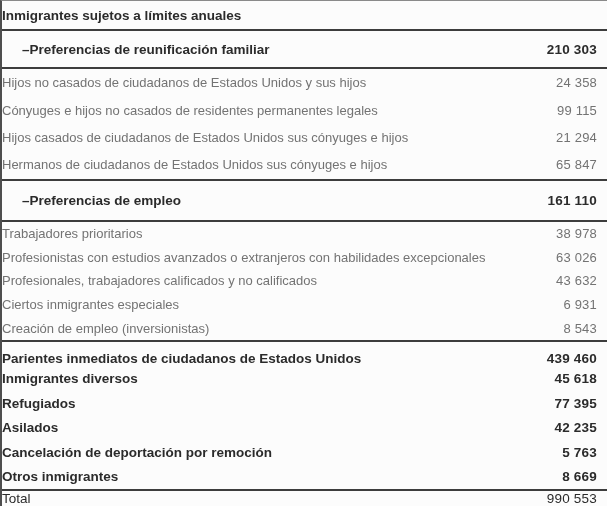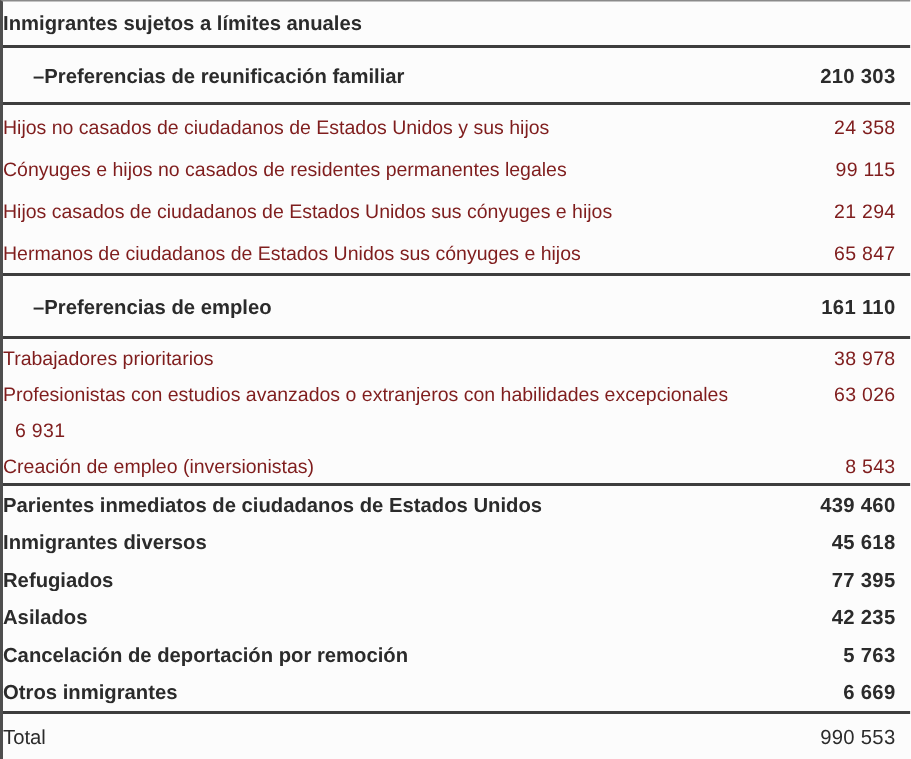--- a/index.html
+++ b/index.html
@@ -25,25 +25,25 @@
     white-space:nowrap;
   }
   .cell-label { overflow:hidden; }
   .cell-value { text-align:right; padding-left:8px; letter-spacing:0.2px; }
 
   
   .r-header { height:31px; border-bottom:2px solid #3d3d3d; font-weight:700; font-size:13.5px; }
   .r-section { font-weight:700; font-size:13.5px; padding-left:20px; }
   .r-section-1 { height:38px; border-bottom:2px solid #3d3d3d; }
   .r-section-2 { height:44px; border-top:2px solid #3d3d3d; border-bottom:2px solid #3d3d3d; }
-  .r-plain { font-weight:400; font-size:13px; color:#7f1d1d; }
+  .r-plain { font-weight:400; font-size:13px; color:#737373; }
   .r-plain-a { height:28px; }
   .r-plain-b { height:24px; }
   .r-bold { font-weight:700; font-size:13.5px; height:25px; }
-  .r-bold-first { height:27px; border-top:2px solid #3d3d3d; }
+  .r-bold-first { height:27px; border-top:2px solid #3d3d3d;align-items:flex-end; }
   .r-total { flex:1; border-top:2px solid #3d3d3d; font-weight:400; font-size:13.5px; }
 </style>
 </head>
 <body>
 
 <div class="page">
 
   <div class="row r-header">
     <span class="cell-label">Inmigrantes sujetos a límites anuales</span>
   </div>
@@ -77,20 +77,25 @@
 
   <div class="row r-plain r-plain-b">
     <span class="cell-label">Trabajadores prioritarios</span>
     <span class="cell-value">38 978</span>
   </div>
   <div class="row r-plain r-plain-b">
     <span class="cell-label">Profesionistas con estudios avanzados o extranjeros con habilidades excepcionales</span>
     <span class="cell-value">63 026</span>
   </div>
   <div class="row r-plain r-plain-b">
+    <span class="cell-label">Profesionales, trabajadores calificados y no calificados</span>
+    <span class="cell-value">43 632</span>
+  </div>
+  <div class="row r-plain r-plain-b">
+    <span class="cell-label">Ciertos inmigrantes especiales</span>
     <span class="cell-value">6 931</span>
   </div>
   <div class="row r-plain r-plain-b">
     <span class="cell-label">Creación de empleo (inversionistas)</span>
     <span class="cell-value">8 543</span>
   </div>
 
   <div class="row r-bold r-bold-first">
     <span class="cell-label">Parientes inmediatos de ciudadanos de Estados Unidos</span>
     <span class="cell-value">439 460</span>
@@ -106,21 +111,21 @@
   <div class="row r-bold">
     <span class="cell-label">Asilados</span>
     <span class="cell-value">42 235</span>
   </div>
   <div class="row r-bold">
     <span class="cell-label">Cancelación de deportación por remoción</span>
     <span class="cell-value">5 763</span>
   </div>
   <div class="row r-bold">
     <span class="cell-label">Otros inmigrantes</span>
-    <span class="cell-value">6 669</span>
+    <span class="cell-value">8 669</span>
   </div>
 
   <div class="row r-total">
     <span class="cell-label">Total</span>
     <span class="cell-value">990 553</span>
   </div>
 
 </div>
 
 </body></html>

